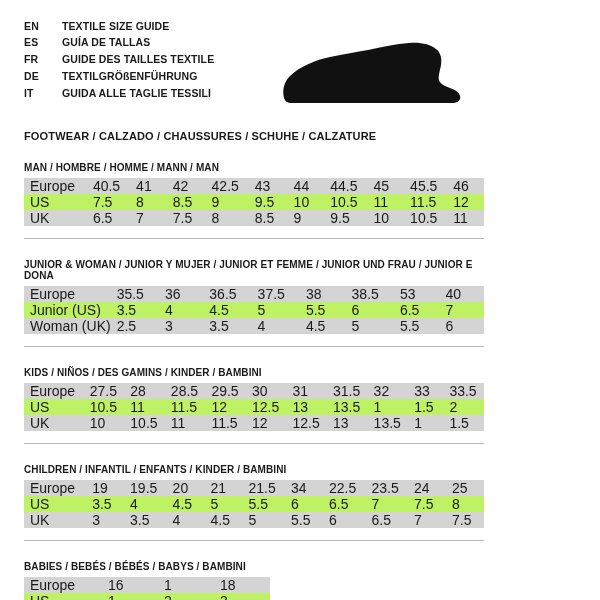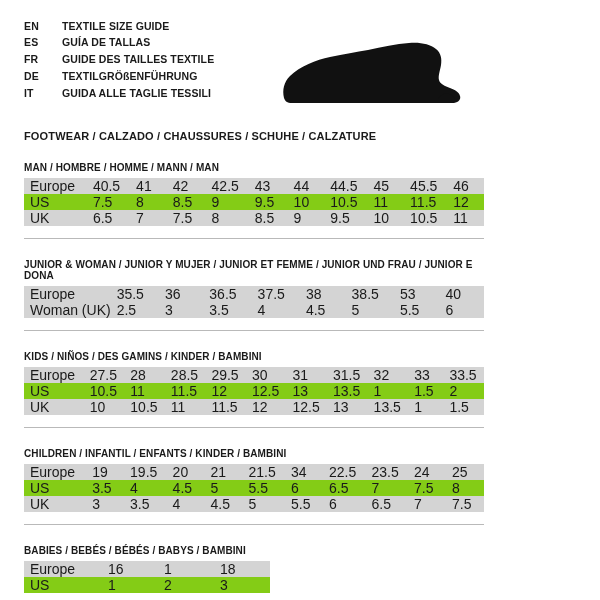--- a/index.html
+++ b/index.html
@@ -83,21 +83,21 @@
   table.size td {
     height: 15px;
     padding: 0 0 0 6px;
     white-space: nowrap;
     vertical-align: middle;
   }
   table.size tr.shaded td {
     background: #d4d4d4;
   }
   table.size tr.plain td {
-    background: #84cc16;
+    background: #bef264;
   }
   td.rowlabel {
     width: 72px;
   }
   td.cell {
     width: 50px;
   }
   
 
   .divider {
@@ -204,20 +204,31 @@
           <td class="rowlabel">Europe</td>
           <td class="cell">35.5</td>
           <td class="cell">36</td>
           <td class="cell">36.5</td>
           <td class="cell">37.5</td>
           <td class="cell">38</td>
           <td class="cell">38.5</td>
           <td class="cell">53</td>
           <td class="cell">40</td>
         </tr>
+        <tr class="plain">
+          <td class="rowlabel">Junior (US)</td>
+          <td class="cell">3.5</td>
+          <td class="cell">4</td>
+          <td class="cell">4.5</td>
+          <td class="cell">5</td>
+          <td class="cell">5.5</td>
+          <td class="cell">6</td>
+          <td class="cell">6.5</td>
+          <td class="cell">7</td>
+        </tr>
         <tr class="shaded">
           <td class="rowlabel">Woman (UK)</td>
           <td class="cell">2.5</td>
           <td class="cell">3</td>
           <td class="cell">3.5</td>
           <td class="cell">4</td>
           <td class="cell">4.5</td>
           <td class="cell">5</td>
           <td class="cell">5.5</td>
           <td class="cell">6</td>

